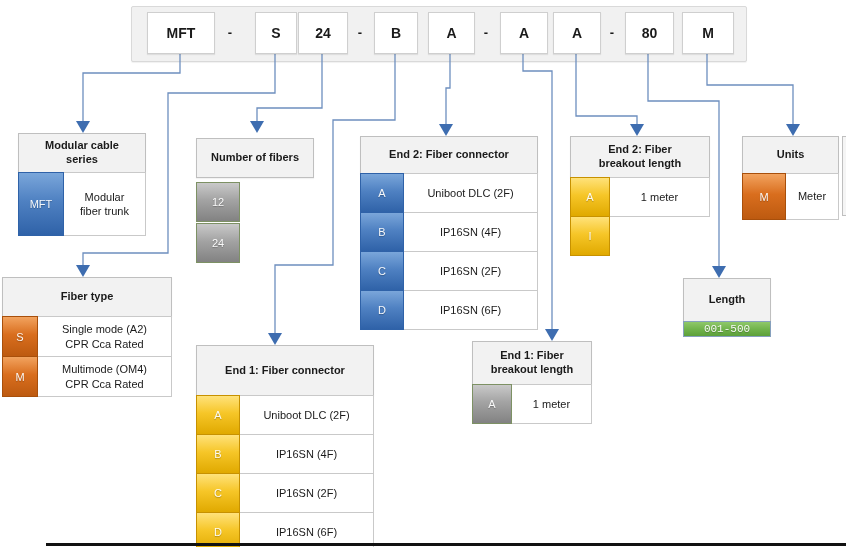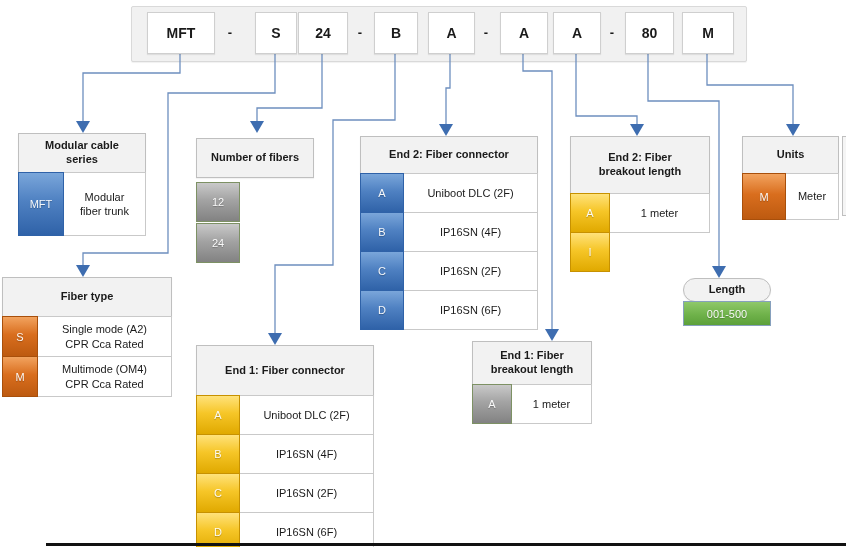--- a/index.html
+++ b/index.html
@@ -154,34 +154,34 @@
   <div class="box" style="left:472px;top:341px;width:120px;">
     <div class="hdr" style="height:44px;">End 1: Fiber
 breakout length</div>
     <div class="trow" style="height:40px;">
       <div class="key gray" style="width:40px;">A</div>
       <div class="val">1 meter</div>
     </div>
   </div>
 
   <div class="box" style="left:570px;top:136px;width:140px;">
-    <div class="hdr" style="height:58px;">End 2: Fiber
+    <div class="hdr" style="height:42px;">End 2: Fiber
 breakout length</div>
     <div class="trow" style="height:40px;">
       <div class="key yellow" style="width:40px;">A</div>
       <div class="val">1 meter</div>
     </div>
     <div class="trow" style="height:40px;">
       <div class="key yellow" style="width:40px;">I</div>
     </div>
   </div>
 
   <div class="box" style="left:683px;top:278px;width:88px;">
-    <div class="hdr" style="height:24px;border-radius:16px;">Length</div>
-    <div class="key green" style="width:88px;height:25px;margin-top:-1px;font-size:11px;">001-500</div>
+    <div class="hdr" style="height:44px;">Length</div>
+    <div class="key green" style="width:88px;height:16px;margin-top:-1px;font-size:11px;font-family:Liberation Mono, monospace;">001-500</div>
   </div>
 
   <div class="box" style="left:742px;top:136px;width:97px;">
     <div class="hdr" style="height:38px;">Units</div>
     <div class="trow" style="height:47px;">
       <div class="key orange" style="width:44px;">M</div>
       <div class="val">Meter</div>
     </div>
   </div>
 

